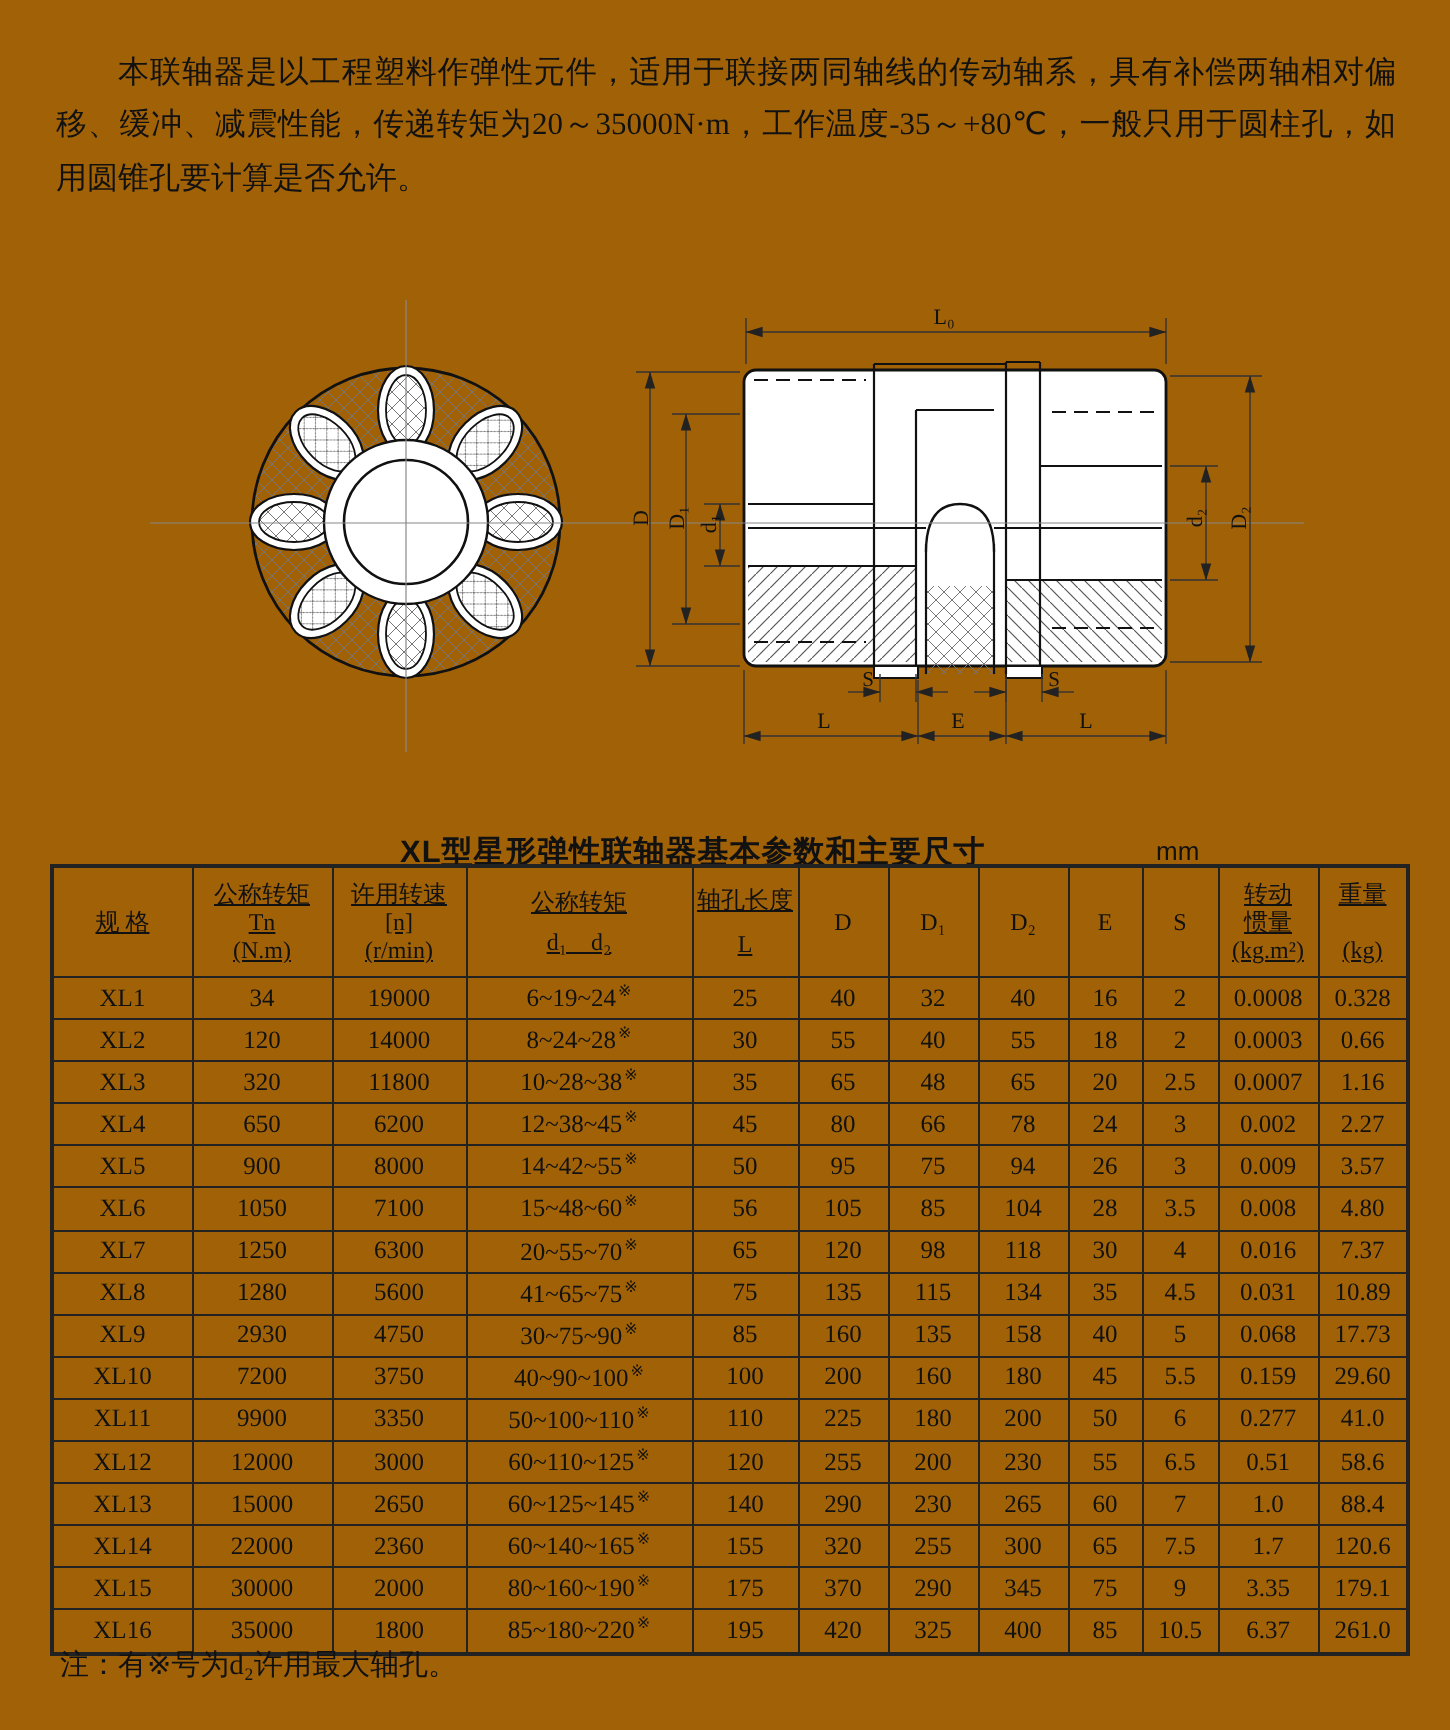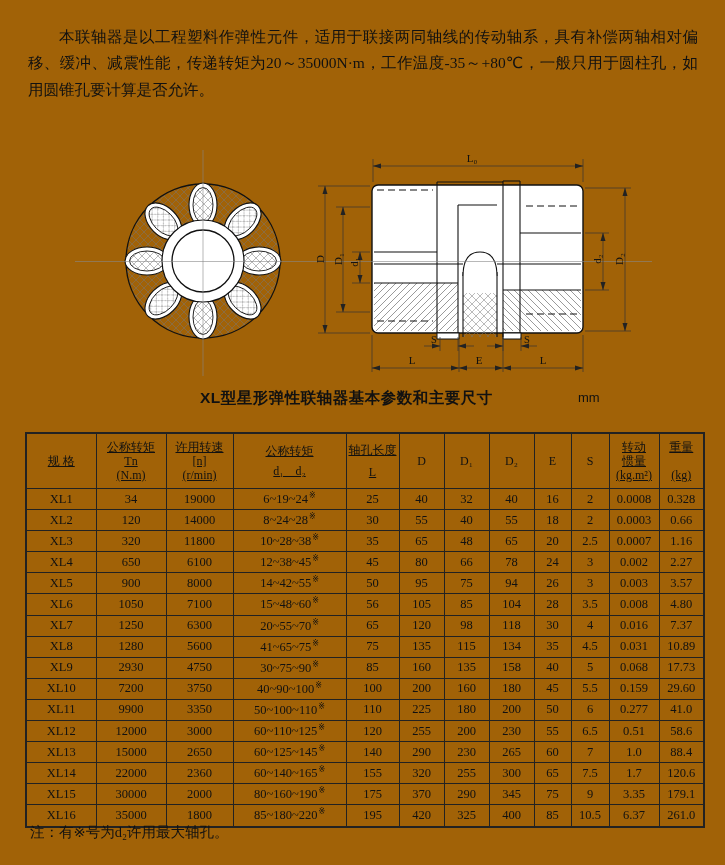--- a/index.html
+++ b/index.html
@@ -2,21 +2,21 @@
 <html><head>
 <meta charset="utf-8">
 <style>
   html,body{margin:0;padding:0;background:#fff;}
   body{width:725px;height:865px;position:relative;overflow:hidden;
        font-family:"Liberation Serif","DejaVu Sans",serif;color:#111;}
   .page{position:relative;width:725px;height:865px;background:#a16207;}
   .intro{position:absolute;left:28px;top:8px;width:670px;font-size:15.5px;
          line-height:1.72;text-align:justify;text-indent:2em;}
   .drawing-svg{position:absolute;left:0;top:0;width:725px;height:402px;}
-  .tbl-title-row{position:absolute;left:25px;top:388px;width:678px;height:22px;}
+  .tbl-title-row{position:absolute;left:25px;top:416px;width:678px;height:22px;}
   .tbl-title{position:absolute;left:175px;top:0;font-size:15.5px;font-weight:bold;
              font-family:"Liberation Sans","DejaVu Sans",sans-serif;letter-spacing:.5px;}
   .tbl-unit{position:absolute;left:553px;top:2px;font-size:13px;
             font-family:Liberation Sans, sans-serif;}
   .params{position:absolute;left:25px;top:432px;width:678px;border-collapse:collapse;
           table-layout:fixed;border:2px solid #222;}
   .params th,.params td{border:1px solid #222;text-align:center;vertical-align:middle;
           padding:0;font-weight:normal;overflow:hidden;}
   .params th{height:54px;font-size:12px;line-height:1.18;}
   .params td{height:20.1px;font-size:12.5px;}
@@ -291,21 +291,21 @@
           <td>48</td>
           <td>65</td>
           <td>20</td>
           <td>2.5</td>
           <td>0.0007</td>
           <td>1.16</td>
         </tr>
         <tr>
           <td>XL4</td>
           <td>650</td>
-          <td>6100</td>
+          <td>6200</td>
           <td><span>12~38~45</span><sup class="mark">※</sup></td>
           <td>45</td>
           <td>80</td>
           <td>66</td>
           <td>78</td>
           <td>24</td>
           <td>3</td>
           <td>0.002</td>
           <td>2.27</td>
         </tr>
@@ -313,21 +313,21 @@
           <td>XL5</td>
           <td>900</td>
           <td>8000</td>
           <td><span>14~42~55</span><sup class="mark">※</sup></td>
           <td>50</td>
           <td>95</td>
           <td>75</td>
           <td>94</td>
           <td>26</td>
           <td>3</td>
-          <td>0.003</td>
+          <td>0.009</td>
           <td>3.57</td>
         </tr>
         <tr>
           <td>XL6</td>
           <td>1050</td>
           <td>7100</td>
           <td><span>15~48~60</span><sup class="mark">※</sup></td>
           <td>56</td>
           <td>105</td>
           <td>85</td>

